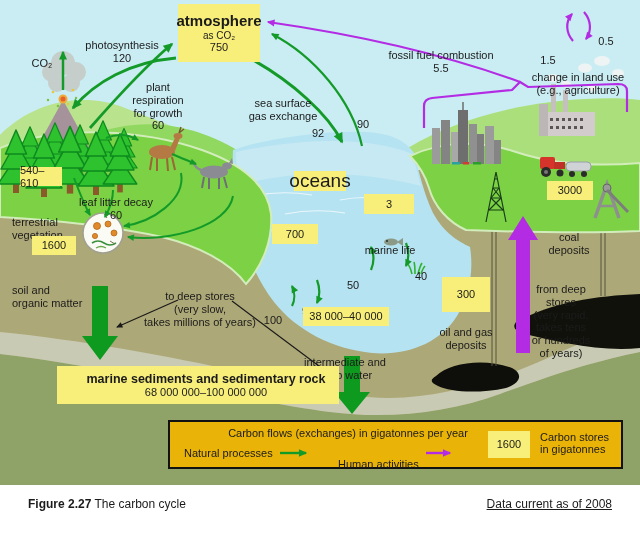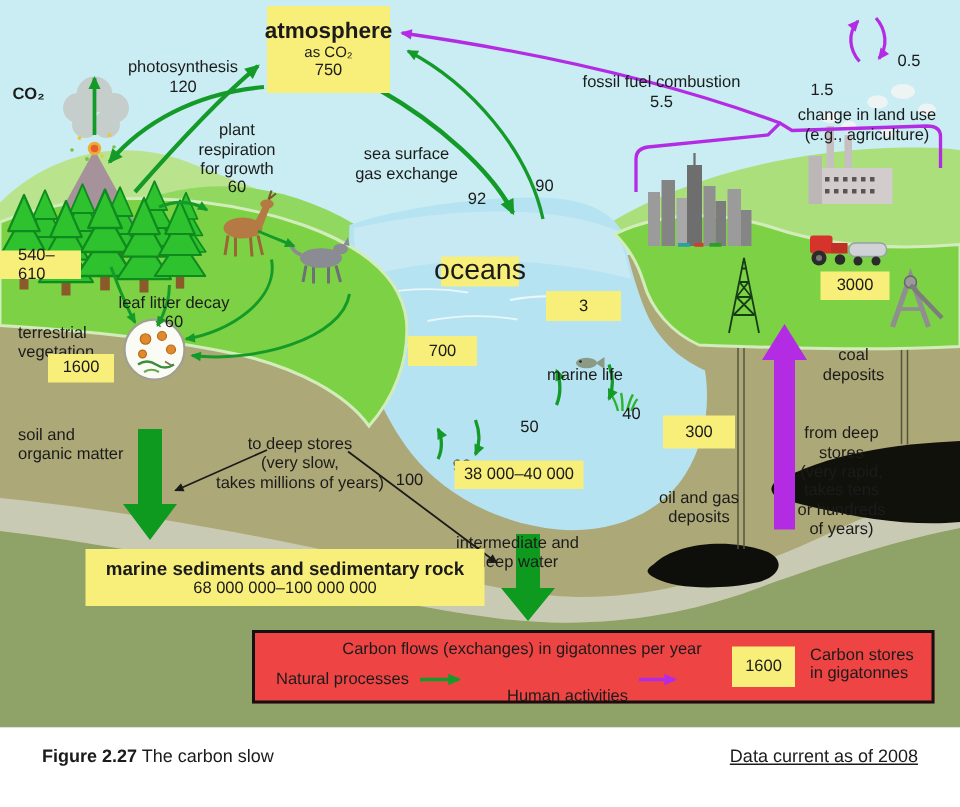--- a/index.html
+++ b/index.html
@@ -12,21 +12,21 @@
   .ybox{position:absolute;background:#f8ef7a;color:#1b1b1b;font-size:11px;
         display:flex;flex-direction:column;align-items:center;justify-content:center;
         line-height:1.12;white-space:pre-line;}
   .atm-title{font-size:15px;font-weight:bold;}
   .atm-sub{font-size:10px;}
   .atm-val{font-size:11px;}
   .oceans-box{font-size:19px;}
   .sed-title{font-size:12.5px;font-weight:bold;}
   .sed-val{font-size:11px;}
   .legend{position:absolute;left:168px;top:420px;width:451px;height:45px;
-          background:#ef4444;border:2px solid #111;}
+          background:#eab308;border:2px solid #111;}
   .legend .item{position:absolute;font-size:11px;color:#1b1b1b;white-space:pre-line;}
   .caption{position:absolute;top:497px;font-size:12px;color:#1b1b1b;}
 </style>
 </head>
 <body>
 
 <div id="stage">
 
 <svg class="scene" width="640" height="485" viewBox="0 0 640 485">
   <defs>
@@ -265,35 +265,35 @@
     <path d="M584,12 C591,20 592,31 586,39" stroke-width="2.2" marker-end="url(#ap)"></path>
   </g>
   <polygon fill="#b32ce4" points="516,240 508,240 523,216 538,240 530,240 530,353 516,353"></polygon>
 
   <g stroke="#1a1a1a" fill="none" stroke-width="1.2">
     <path d="M178,300 L117,327" marker-end="url(#ak)"></path>
     <path d="M232,301 L331,375" marker-end="url(#ak)"></path>
   </g>
 </svg>
 
-<div class="lbl" style="left:1px;top:30px;width:36px;font-weight:bold;">CO₂</div>
+<div class="lbl" style="left:24px;top:30px;width:36px;">CO₂</div>
 <div class="lbl" style="left:62px;top:12px;width:120px;">photosynthesis
 120</div>
 
 <div class="ybox" style="left:178px;top:4px;width:82px;height:58px;">
   <span class="atm-title">atmosphere</span>
   <span class="atm-sub">as CO₂</span>
   <span class="atm-val">750</span>
 </div>
 
 <div class="lbl" style="left:118px;top:54px;width:80px;">plant
 respiration
 for growth
 60</div>
-<div class="lbl" style="left:225px;top:70px;width:92px;">sea surface
+<div class="lbl" style="left:237px;top:70px;width:92px;">sea surface
 gas exchange</div>
 <div class="lbl" style="left:305px;top:100px;width:26px;">92</div>
 <div class="lbl" style="left:350px;top:91px;width:26px;">90</div>
 <div class="lbl" style="left:360px;top:22px;width:162px;">fossil fuel combustion
 5.5</div>
 <div class="lbl" style="left:536px;top:27px;width:24px;">1.5</div>
 <div class="lbl" style="left:594px;top:8px;width:24px;">0.5</div>
 <div class="lbl" style="left:512px;top:44px;width:132px;">change in land use
 (e.g., agriculture)</div>
 
@@ -307,35 +307,35 @@
 <div class="lbl" style="left:260px;top:287px;width:26px;">100</div>
 <div class="lbl" style="left:297px;top:278px;width:22px;">92</div>
 
 <div class="ybox" style="left:303px;top:307px;width:86px;height:19px;">38 000–40 000</div>
 <div class="lbl" style="left:295px;top:329px;width:100px;">intermediate and
 deep water</div>
 <div class="lbl" style="left:125px;top:263px;width:150px;">to deep stores
 (very slow,
 takes millions of years)</div>
 
-<div class="ybox" style="left:0;top:167px;width:42px;height:19px;padding-left:12px;">540–610</div>
+<div class="ybox" style="left:20px;top:167px;width:42px;height:19px;">540–610</div>
 <div class="lbl left" style="left:12px;top:189px;width:70px;">terrestrial
 vegetation</div>
 <div class="lbl" style="left:66px;top:169px;width:100px;">leaf litter decay
 60</div>
 <div class="ybox" style="left:32px;top:236px;width:44px;height:19px;">1600</div>
 <div class="lbl left" style="left:12px;top:257px;width:90px;">soil and
 organic matter</div>
 
-<div class="ybox" style="left:57px;top:366px;width:266px;height:38px;">
+<div class="ybox" style="left:57px;top:366px;width:266px;height:38px;padding-left:16px;">
   <span class="sed-title">marine sediments and sedimentary rock</span>
   <span class="sed-val">68 000 000–100 000 000</span>
 </div>
 
-<div class="ybox" style="left:442px;top:277px;width:48px;height:22px;">300</div>
+<div class="ybox" style="left:442px;top:277px;width:48px;height:35px;">300</div>
 <div class="lbl" style="left:426px;top:299px;width:80px;">oil and gas
 deposits</div>
 <div class="lbl" style="left:515px;top:256px;width:92px;">from deep
 stores
 (very rapid,
 takes tens
 or hundreds
 of years)</div>
 <div class="ybox" style="left:547px;top:181px;width:46px;height:19px;">3000</div>
 <div class="lbl" style="left:534px;top:204px;width:70px;">coal
@@ -351,17 +351,17 @@
   <svg style="position:absolute;left:254px;top:26px;" width="38" height="10">
     <line x1="2" y1="5" x2="26" y2="5" stroke="#b32ce4" stroke-width="2.4" marker-end="url(#ap)"></line>
   </svg>
   <div class="ybox" style="left:318px;top:9px;width:42px;height:27px;">1600</div>
   <div class="item" style="left:370px;top:9px;width:80px;">Carbon stores
 in gigatonnes</div>
 </div>
 
 <div class="caption" style="left:28px;">
   <span style="font-weight:bold;">Figure 2.27</span>
-  <span>The carbon slow</span>
+  <span>The carbon cycle</span>
 </div>
 <div class="caption" style="right:28px;text-align:right;text-decoration:underline;">Data current as of 2008</div>
 
 </div>
 
 </body></html>

